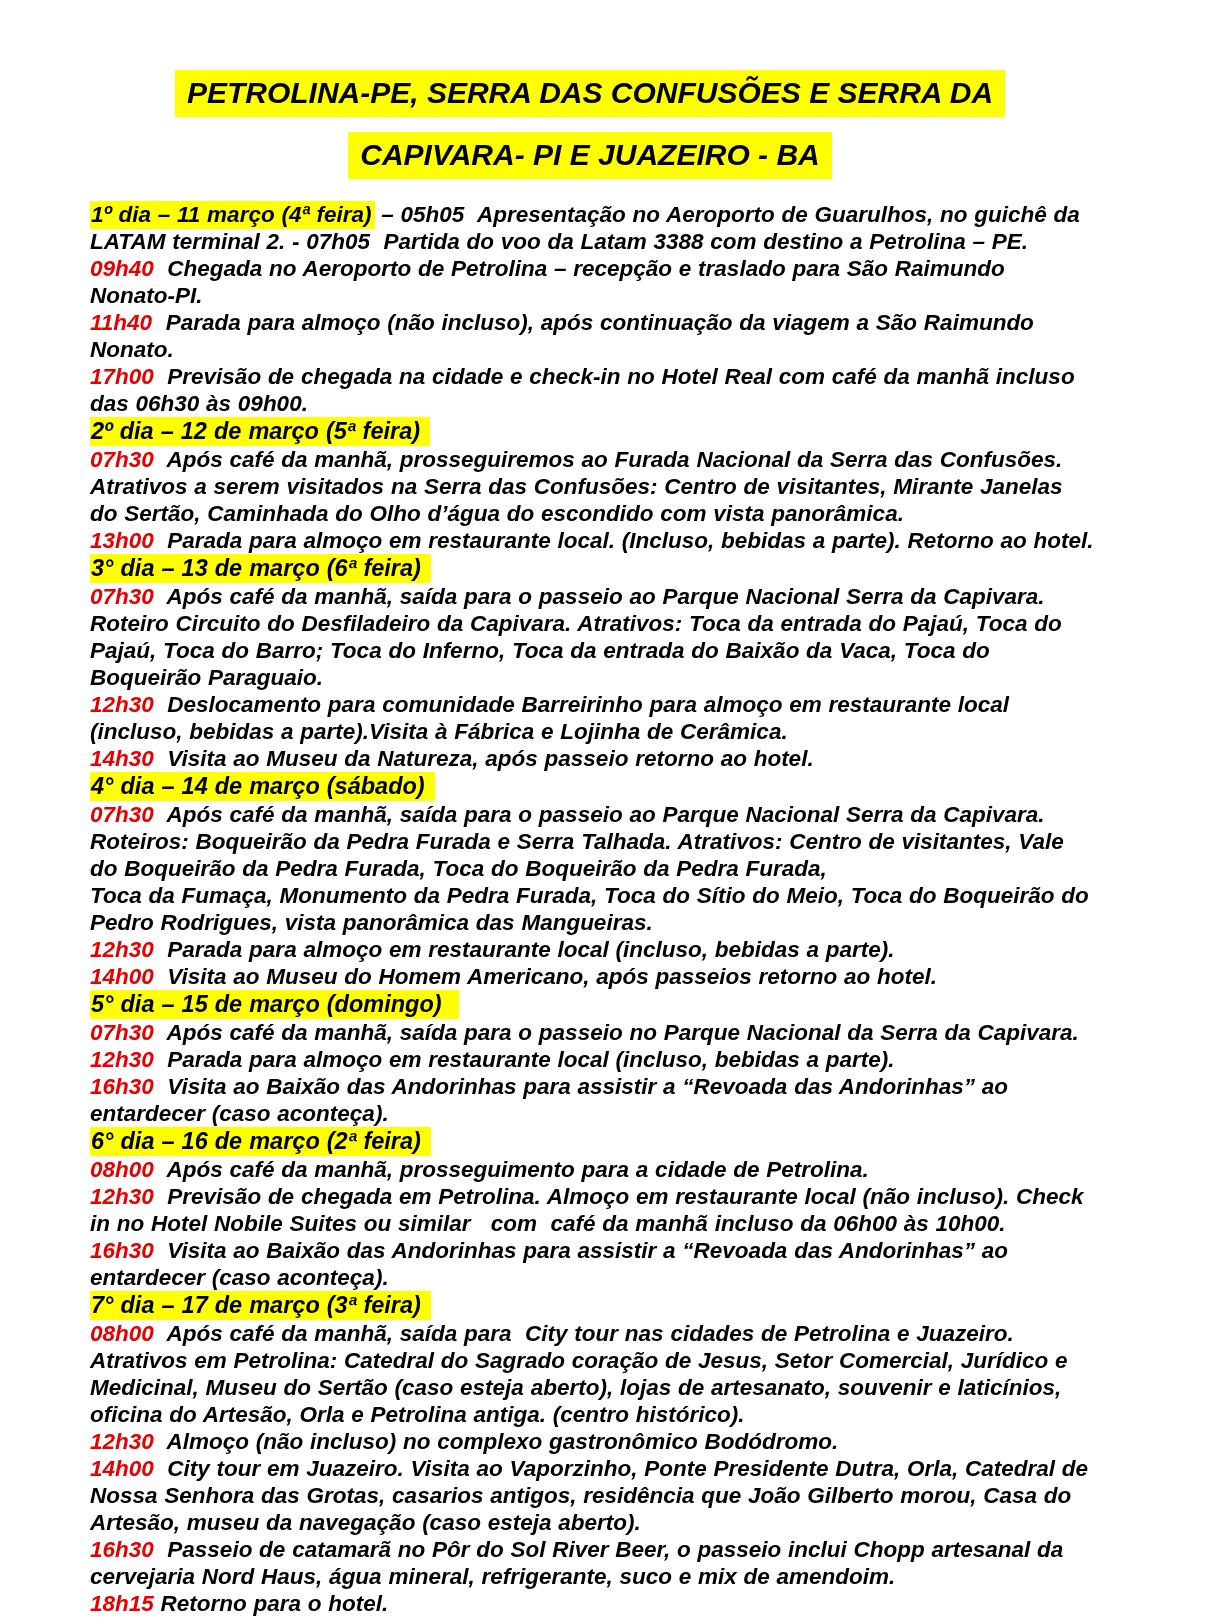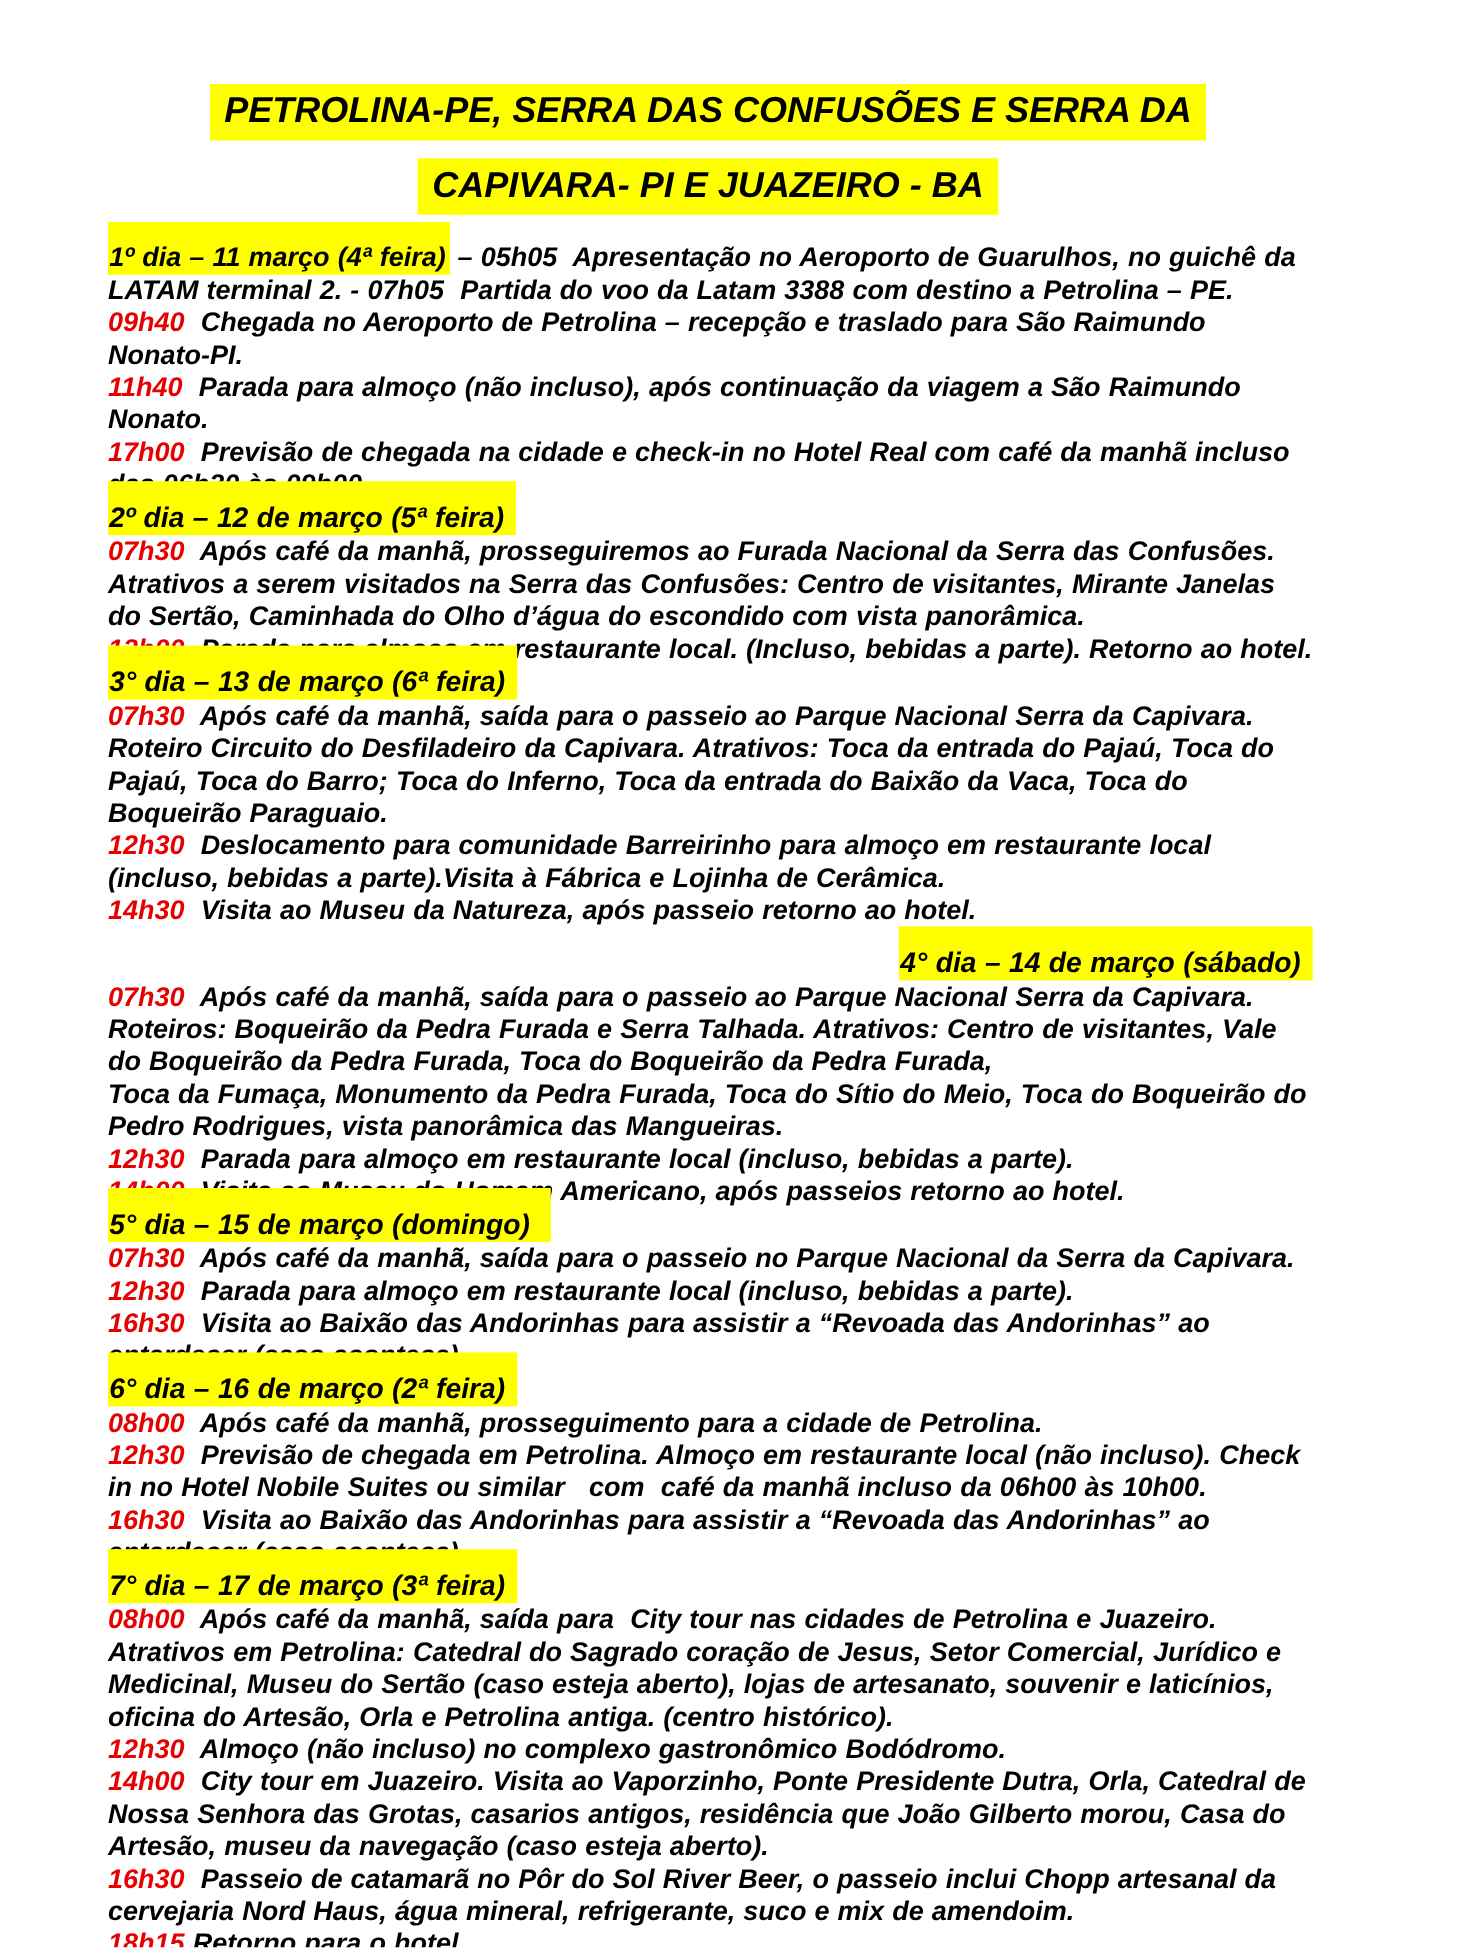--- a/index.html
+++ b/index.html
@@ -39,25 +39,25 @@
     font-size: 22.5px;
     line-height: 27px;
     white-space: pre-wrap;
     word-spacing: 0.5px;
   }
   .para.header {
     font-size: 23.5px;
     line-height: 29px;
     font-weight: bold;
   }
-  .para.gap { margin-top: 16px; text-align: right; }
+  .para.gap { margin-top: 0; }
   .hl {
     background: var(--hl, #ffff00);
     font-weight: bold;
-    padding: 17px 3px 2px 1px;
+    padding: 1px 3px 2px 1px;
   }
   .t {
     color: var(--time, #ee0000);
     font-weight: bold;
   }
   .b { font-weight: bold; }
   .n { font-weight: bold; }
 </style>
 </head>
 <body>

